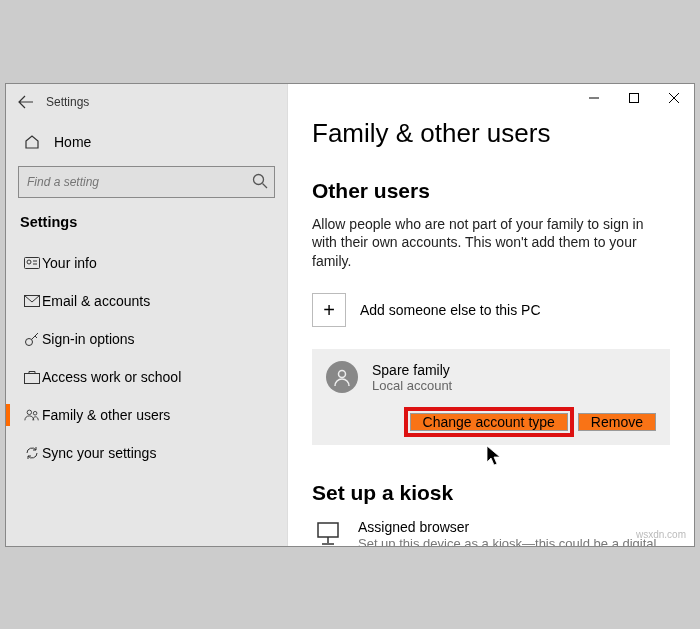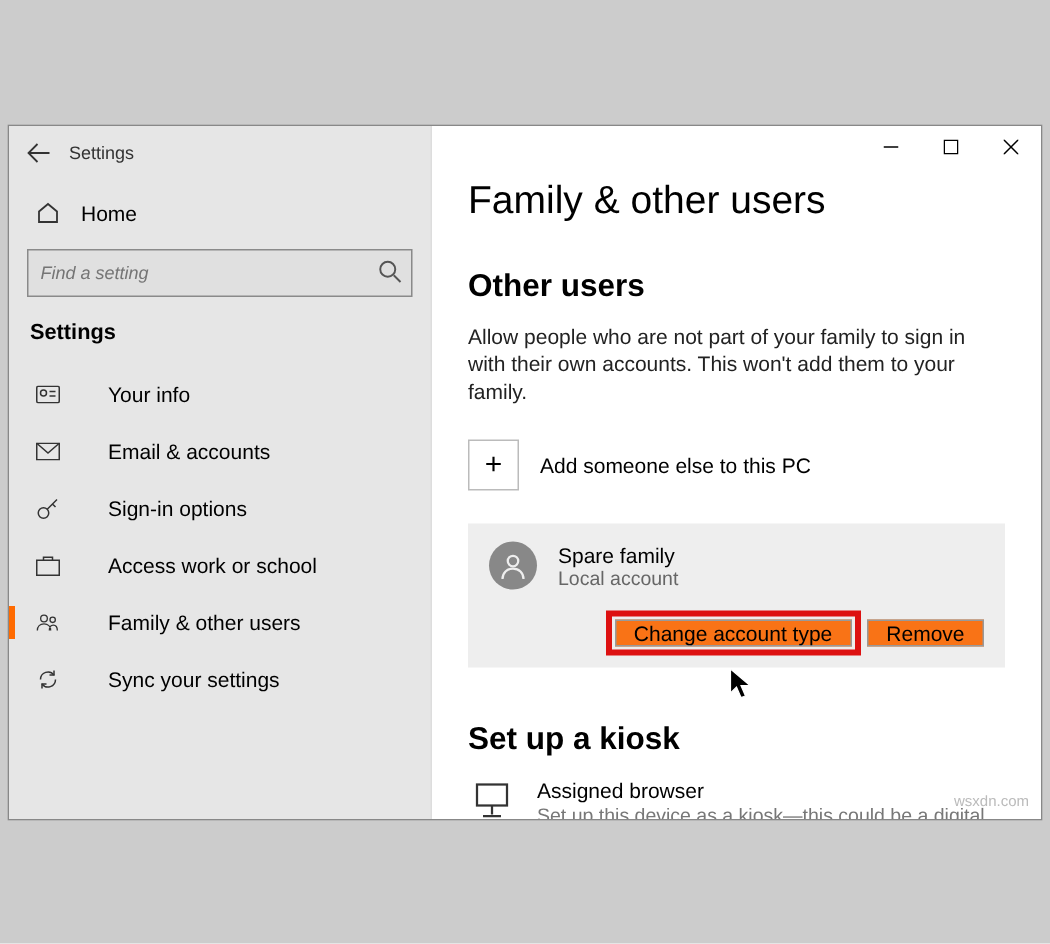--- a/index.html
+++ b/index.html
@@ -10,21 +10,21 @@
   .back-btn { width: 40px; height: 36px; display: flex; align-items: center; justify-content: center; cursor: pointer; }
   .app-title { font-size: 12px; color: #333; }
   .side-inner { padding: 6px 12px 0 12px; }
   .home-row { display: flex; align-items: flex-end; gap: 14px; padding: 8px 2px 6px 6px; cursor: pointer; }
   .home-row span:last-child { font-size: 14px; }
   .search-wrap { margin: 10px 0 16px 0; position: relative; }
   .search-input { width: 100%; height: 32px; border: 1px solid #8a8a8a; background: #e0e0e0; padding: 0 30px 0 8px; font-size: 12px; font-family: inherit; font-style: italic; color: #555; }
   .search-icon { position: absolute; right: 6px; top: 6px; color: #555; }
   .category { font-weight: 600; font-size: 14.5px; margin-bottom: 14px; padding-left: 2px; }
   .nav-list { list-style: none; margin-left: -12px; }
-  .nav-item { display: flex; align-items: center; gap: 32px; padding: 11px 12px 11px 18px; cursor: pointer; font-size: 14px; position: relative; }
+  .nav-item { display: flex; align-items: center; gap: 2px; padding: 11px 12px 11px 18px; cursor: pointer; font-size: 14px; position: relative; }
   .nav-item.selected::before { content: ""; position: absolute; left: 0; top: 8px; bottom: 8px; width: 4px; background: #ff6a00; }
   .nav-icon { width: 16px; height: 16px; display: flex; align-items: center; justify-content: center; color: #333; }
   .main { flex: 1; padding: 22px 24px 10px 24px; overflow: hidden; position: relative; }
   .titlebar { position: absolute; right: 0; top: 0; display: flex; }
   .tb-btn { width: 40px; height: 28px; display: flex; align-items: center; justify-content: center; cursor: pointer; }
   h1.page-title { font-weight: 400; font-size: 26px; margin: 12px 0 30px 0; }
   h2.section { font-weight: 700; font-size: 21px; margin: 0 0 12px 0; }
   p.desc { font-size: 14px; color: #222; line-height: 1.35; margin-bottom: 22px; max-width: 360px; }
   .add-row { display: flex; align-items: center; gap: 14px; margin-bottom: 22px; cursor: pointer; }
   .plus-box { width: 34px; height: 34px; border: 1px solid #bbb; display: flex; align-items: center; justify-content: center; font-size: 20px; }

